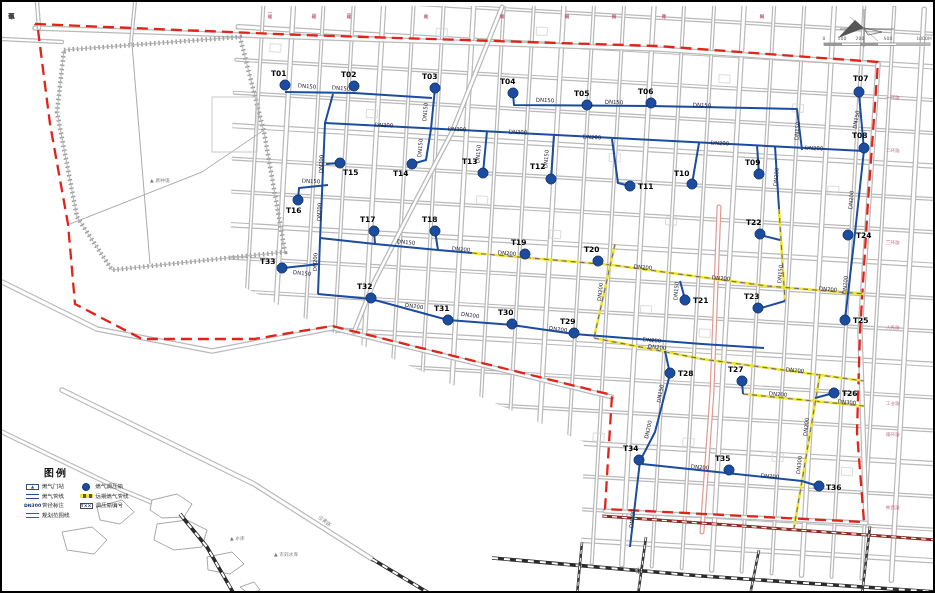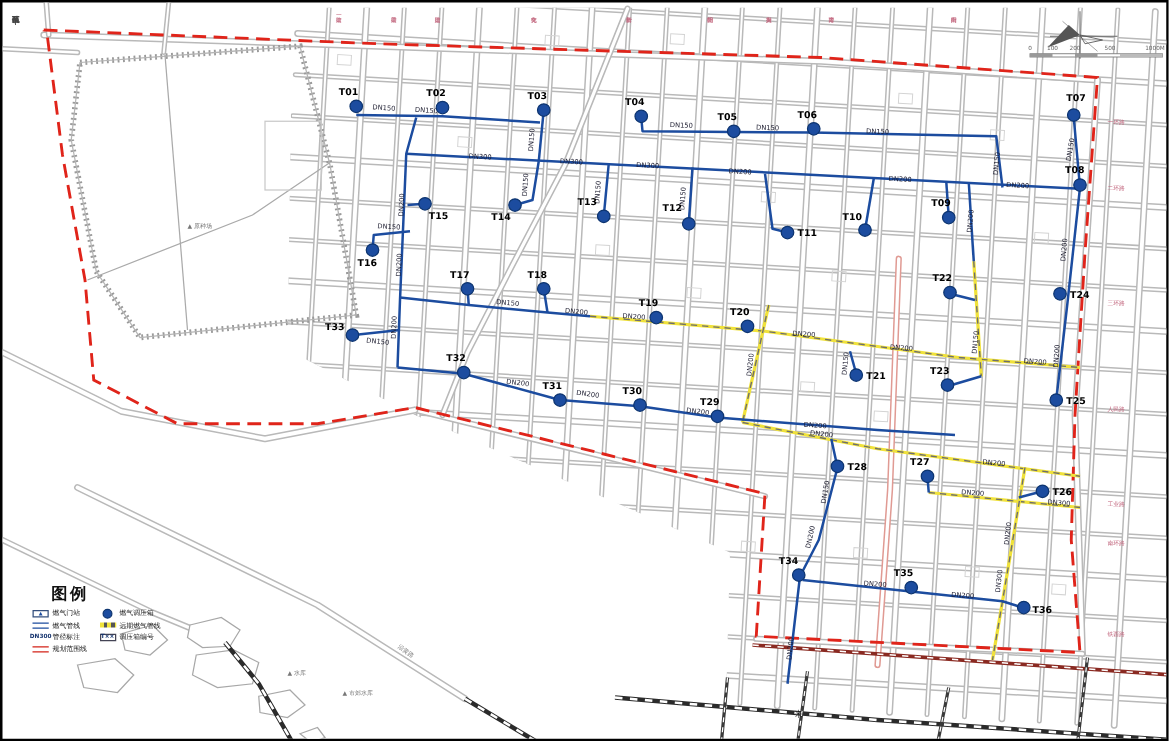--- a/index.html
+++ b/index.html
@@ -1,20 +1,20 @@
 <!DOCTYPE html>
 <html><head>
 <meta charset="utf-8">
 <style>
   html,body{margin:0;padding:0;background:#fff;}
   .frame{position:relative;width:935px;height:593px;box-sizing:border-box;border:2px solid #000;
          background:#ffffff;overflow:hidden;font-family:"DejaVu Sans",sans-serif;}
   svg{position:absolute;left:0;top:0;}
   .legend{position:absolute;left:24px;top:464px;width:150px;font-size:5.5px;color:#111;}
-  .legend .ltitle{font-weight:bold;font-size:13px;text-align:center;width:60px;margin-bottom:3px;letter-spacing:2px;}
+  .legend .ltitle{font-weight:bold;font-size:10px;text-align:center;width:60px;margin-bottom:3px;letter-spacing:2px;}
   .lcols{display:flex;gap:10px;}
   .lcol{display:flex;flex-direction:column;gap:2.5px;}
   .lrow{display:flex;align-items:center;gap:3px;height:7px;}
   .sw{width:13px;height:6px;flex:0 0 13px;display:flex;align-items:center;justify-content:center;box-sizing:border-box;}
   .sw-station{border:0.8px solid #35507e;background:#fff;color:#1c4c9f;font-size:4px;line-height:4px;}
   .sw-pipe{height:5px;border-top:1.2px solid #1c4c9f;border-bottom:1.2px solid #1c4c9f;}
   .sw-dn{font-size:4.6px;font-weight:bold;color:#14336e;}
   .sw-bound{height:5px;border-top:1.4px solid #d42318;border-bottom:1.4px solid #d42318;background:#fff;}
   .sw-dot{height:7px;}
   .sw-dot i{display:block;width:6px;height:6px;border-radius:50%;background:#1c4c9f;border:0.8px solid #0e3570;margin:0 auto;}

